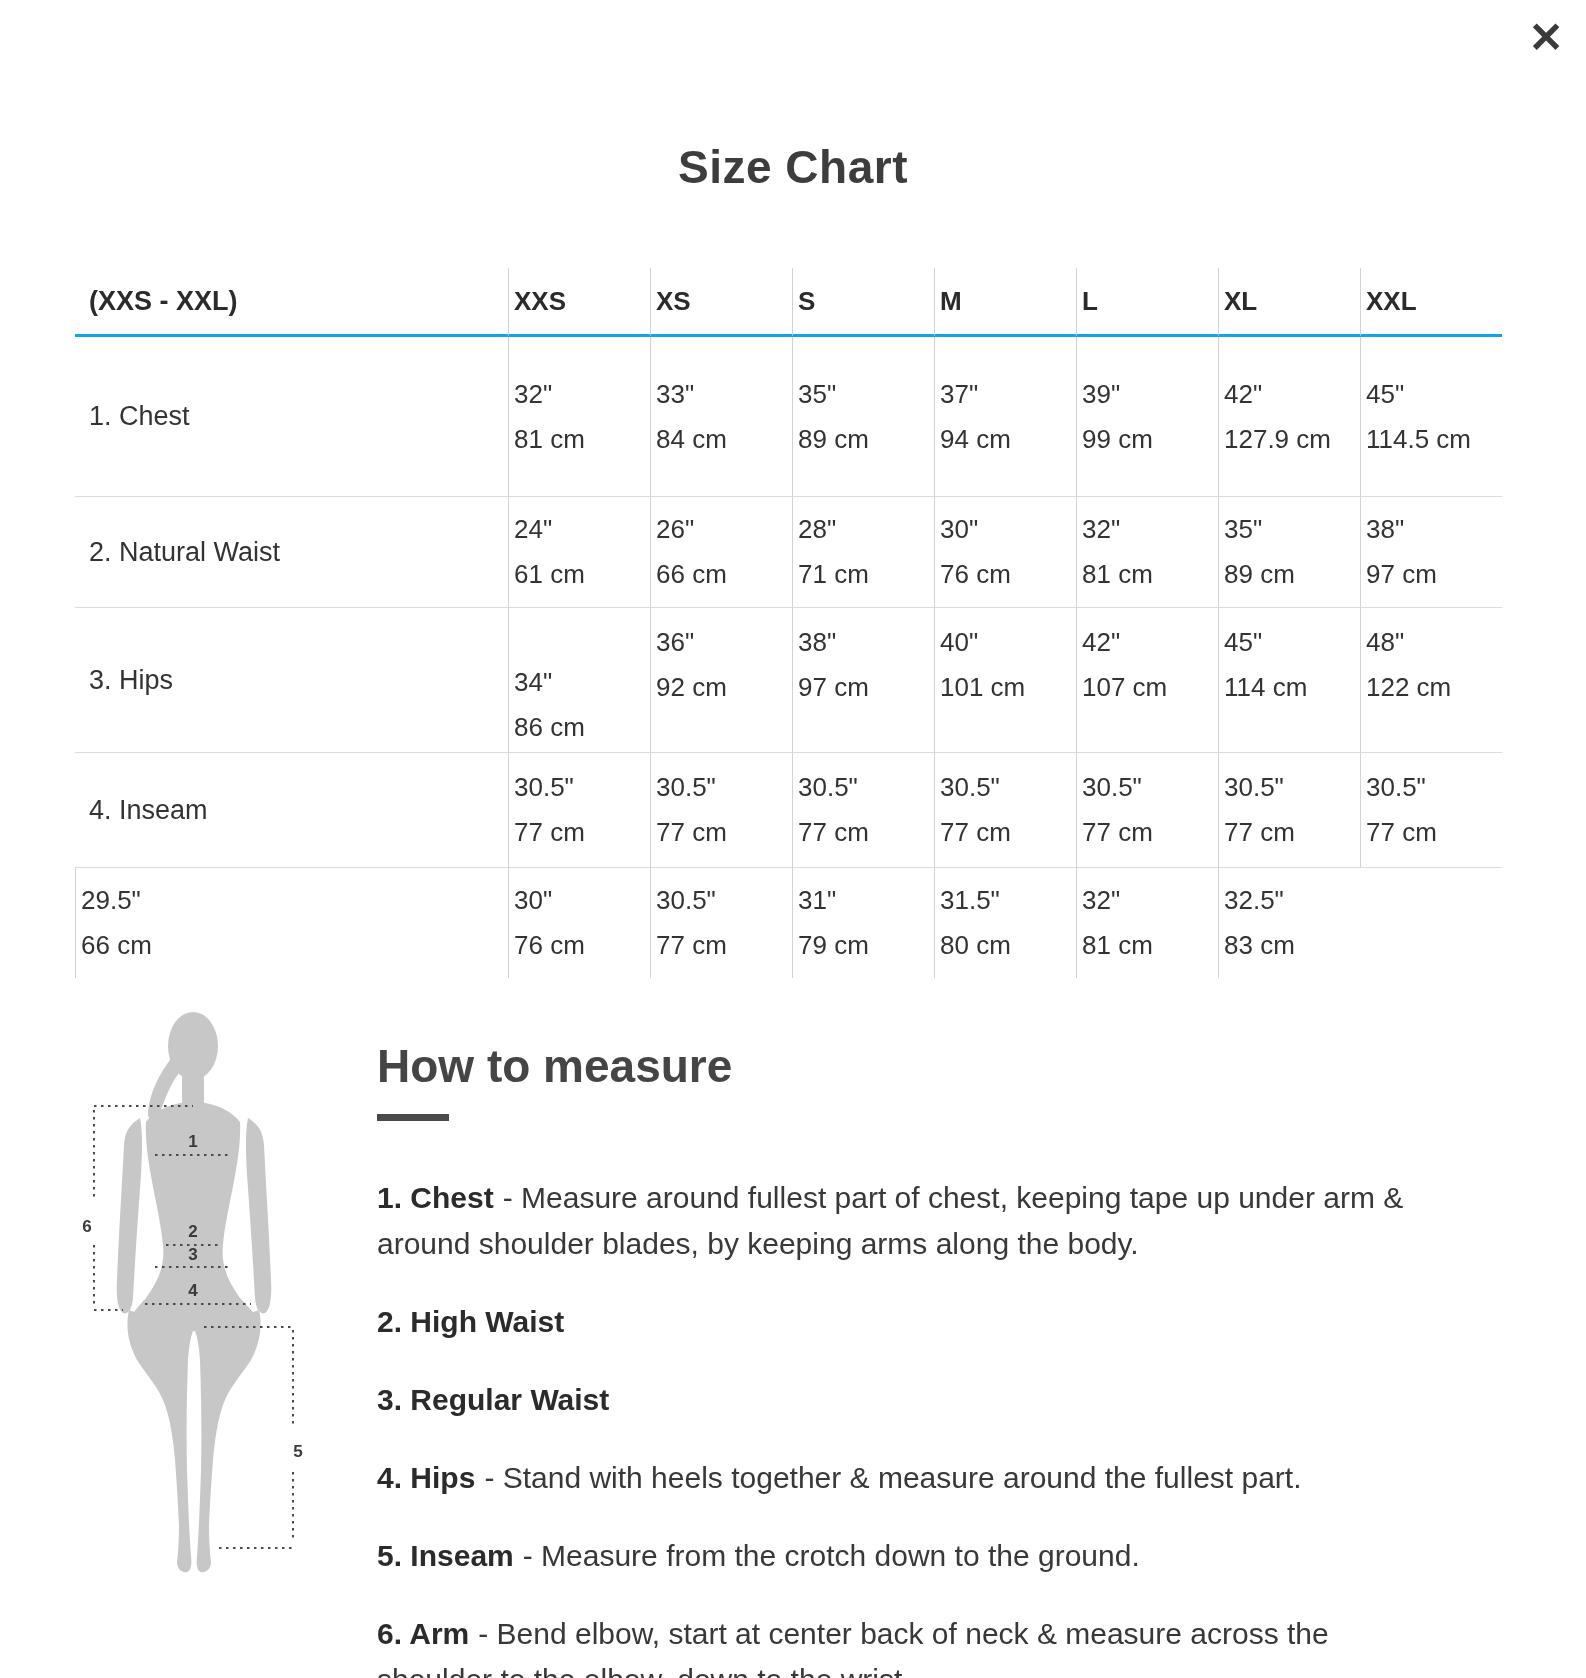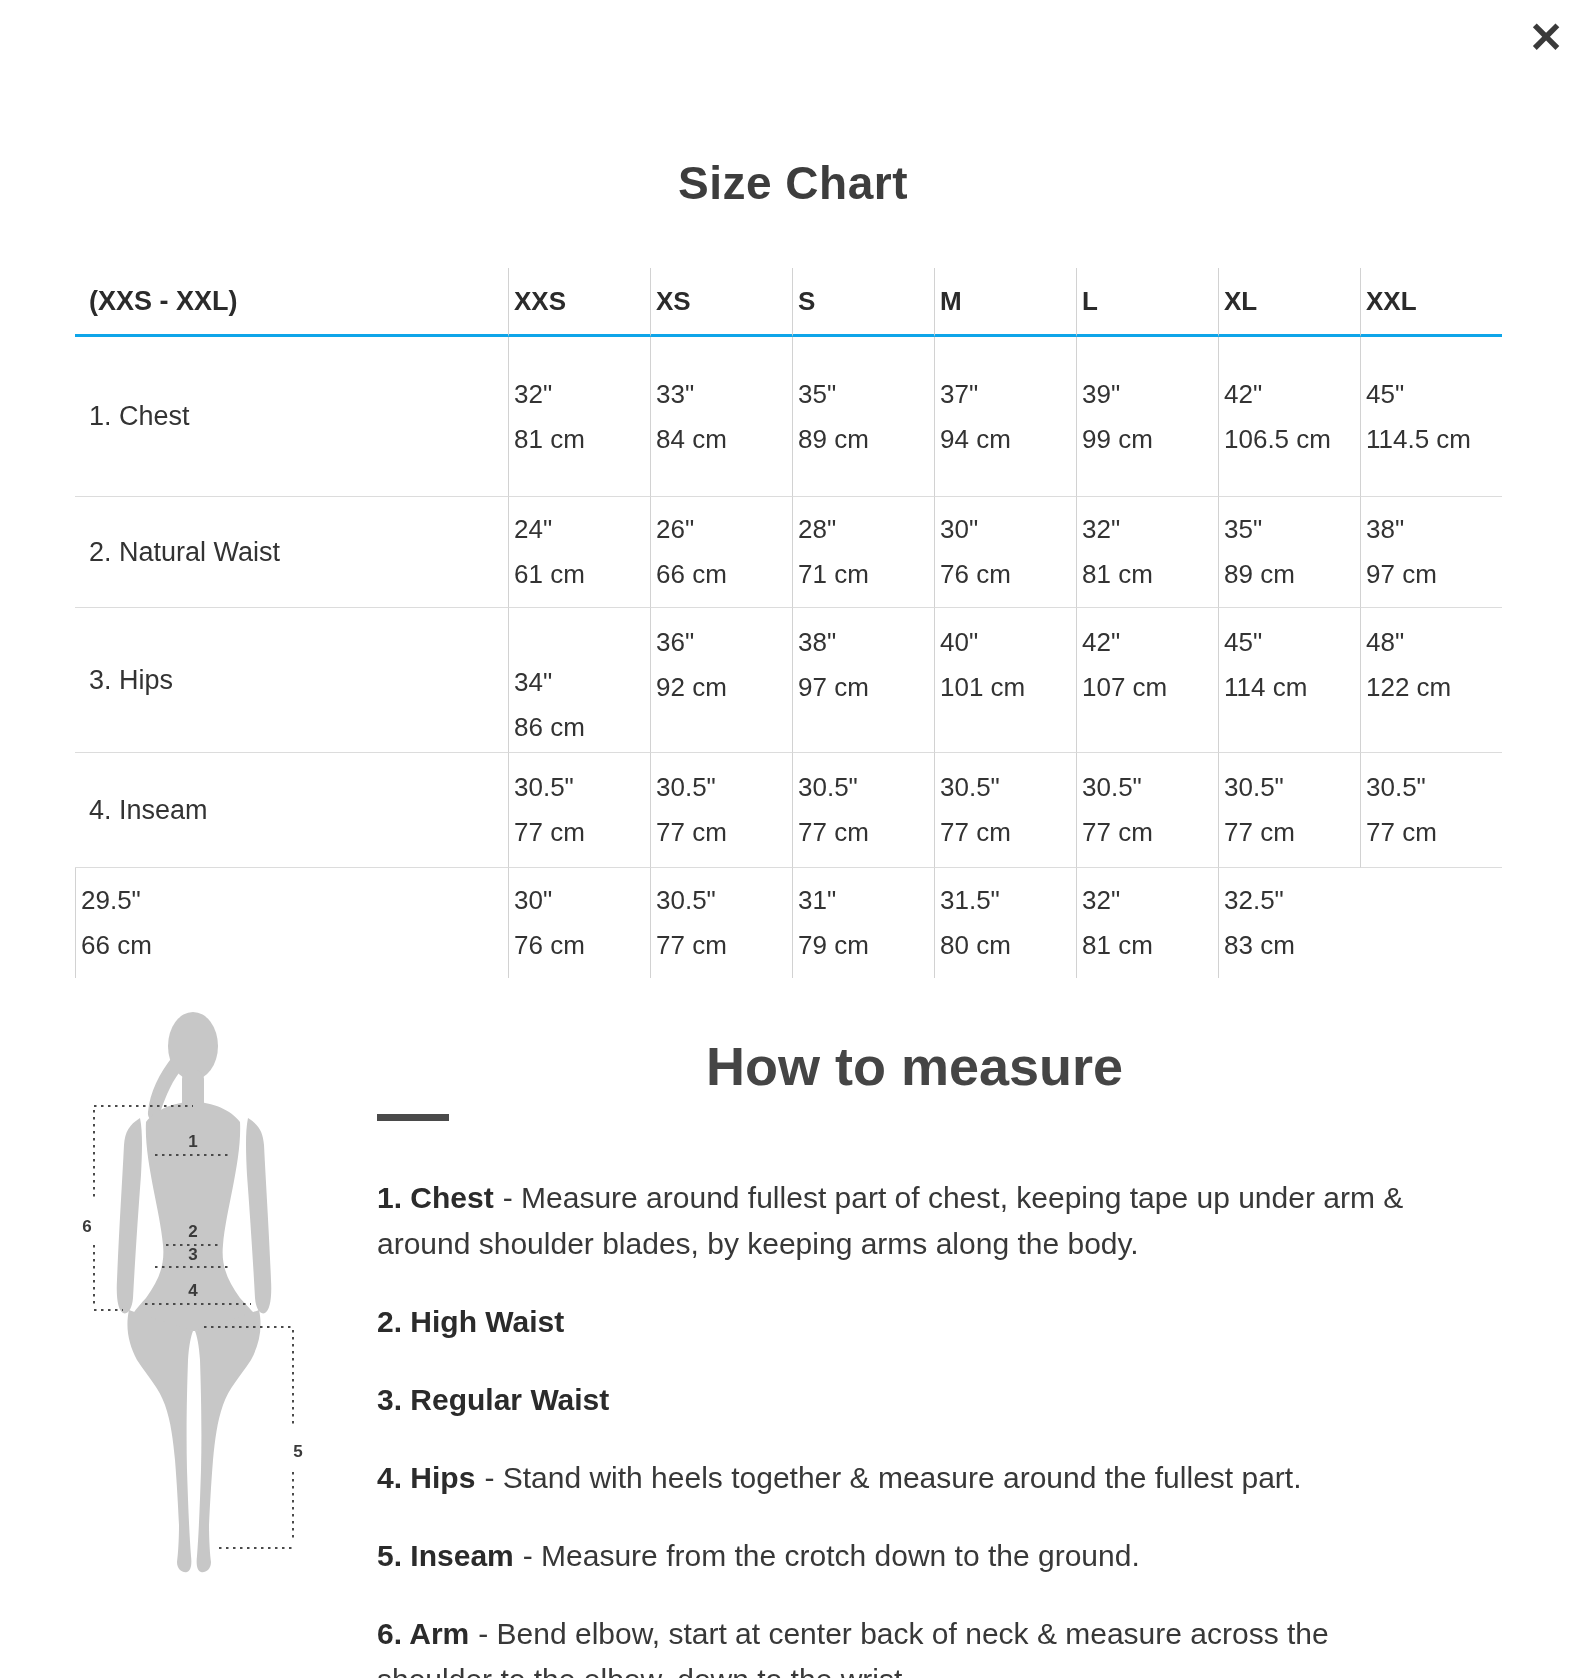--- a/index.html
+++ b/index.html
@@ -5,21 +5,21 @@
   html,body{margin:0;padding:0;}
   body{width:1586px;height:1678px;overflow:hidden;background:#ffffff;
        font-family:"Liberation Sans","DejaVu Sans",sans-serif;color:#333333;}
   .page{position:relative;width:1586px;height:1678px;background:#fff;overflow:hidden;}
 
   
   .close{position:absolute;top:14px;right:16px;width:48px;height:48px;border:none;background:transparent;
          cursor:pointer;font-size:42px;font-weight:bold;color:#3a3a3a;line-height:48px;text-align:center;padding:0;}
 
   
-  .title{position:absolute;top:156px;left:0;width:100%;text-align:center;margin:0;
+  .title{position:absolute;top:140px;left:0;width:100%;text-align:center;margin:0;
          font-size:46px;font-weight:bold;color:#3d3d3d;letter-spacing:0.5px;}
 
   
   .st{position:absolute;left:75px;top:268px;width:1427px;display:grid;
       grid-template-columns:433px repeat(7,142px);font-size:26px;color:#333;}
   .st > div{box-sizing:border-box;display:flex;flex-direction:column;justify-content:center;
             padding-left:5px;padding-right:6px;}
   .st .lab{padding-left:14px;font-size:27px;}
   .st .sz{border-left:1px solid #d2d2d2;}
   .ln{display:block;line-height:45px;white-space:normal;}
@@ -30,21 +30,21 @@
   .st > div:nth-child(n+25):nth-child(-n+32){height:145px;border-bottom:1px solid #dcdcdc;}
   .st > div:nth-child(n+33):nth-child(-n+40){height:115px;border-bottom:1px solid #dcdcdc;}
   .st > div:nth-child(n+41):nth-child(-n+48){height:110px;}
   
   .st .hi{justify-content:flex-start;padding-top:12px;}
   .st .lo{justify-content:flex-start;padding-top:52px;}
 
   
   .fig{position:absolute;left:55px;top:960px;width:300px;height:630px;}
   .howto{position:absolute;left:377px;top:1040px;width:1075px;color:#383838;}
-  .howto h2{margin:0;font-size:54px;line-height:52px;font-weight:bold;color:#454545;text-align:center;}
+  .howto h2{margin:0;font-size:46px;line-height:52px;font-weight:bold;color:#454545;}
   .hbar{width:72px;height:7px;background:#4a4a4a;margin-top:22px;}
   .howto .items{margin-top:54px;}
   .howto p{margin:4px 0 32px 0;font-size:30px;line-height:46px;}
   .howto p b{color:#2b2b2b;}
   .howto .d{margin-left:9px;}
 </style>
 </head>
 <body>
 
 <div class="page">
@@ -82,21 +82,21 @@
     <div class="sz">
         <span class="ln">37"</span>
         <span class="ln">94 cm</span>
       </div>
     <div class="sz">
         <span class="ln">39"</span>
         <span class="ln">99 cm</span>
       </div>
     <div class="sz">
         <span class="ln">42"</span>
-        <span class="ln">106.5 cm</span>
+        <span class="ln">127.9 cm</span>
       </div>
     <div class="sz">
         <span class="ln">45"</span>
         <span class="ln">114.5 cm</span>
       </div>
 
     <div class="lab">2. Natural Waist</div>
     <div class="sz">
         <span class="ln">24"</span>
         <span class="ln">61 cm</span>

